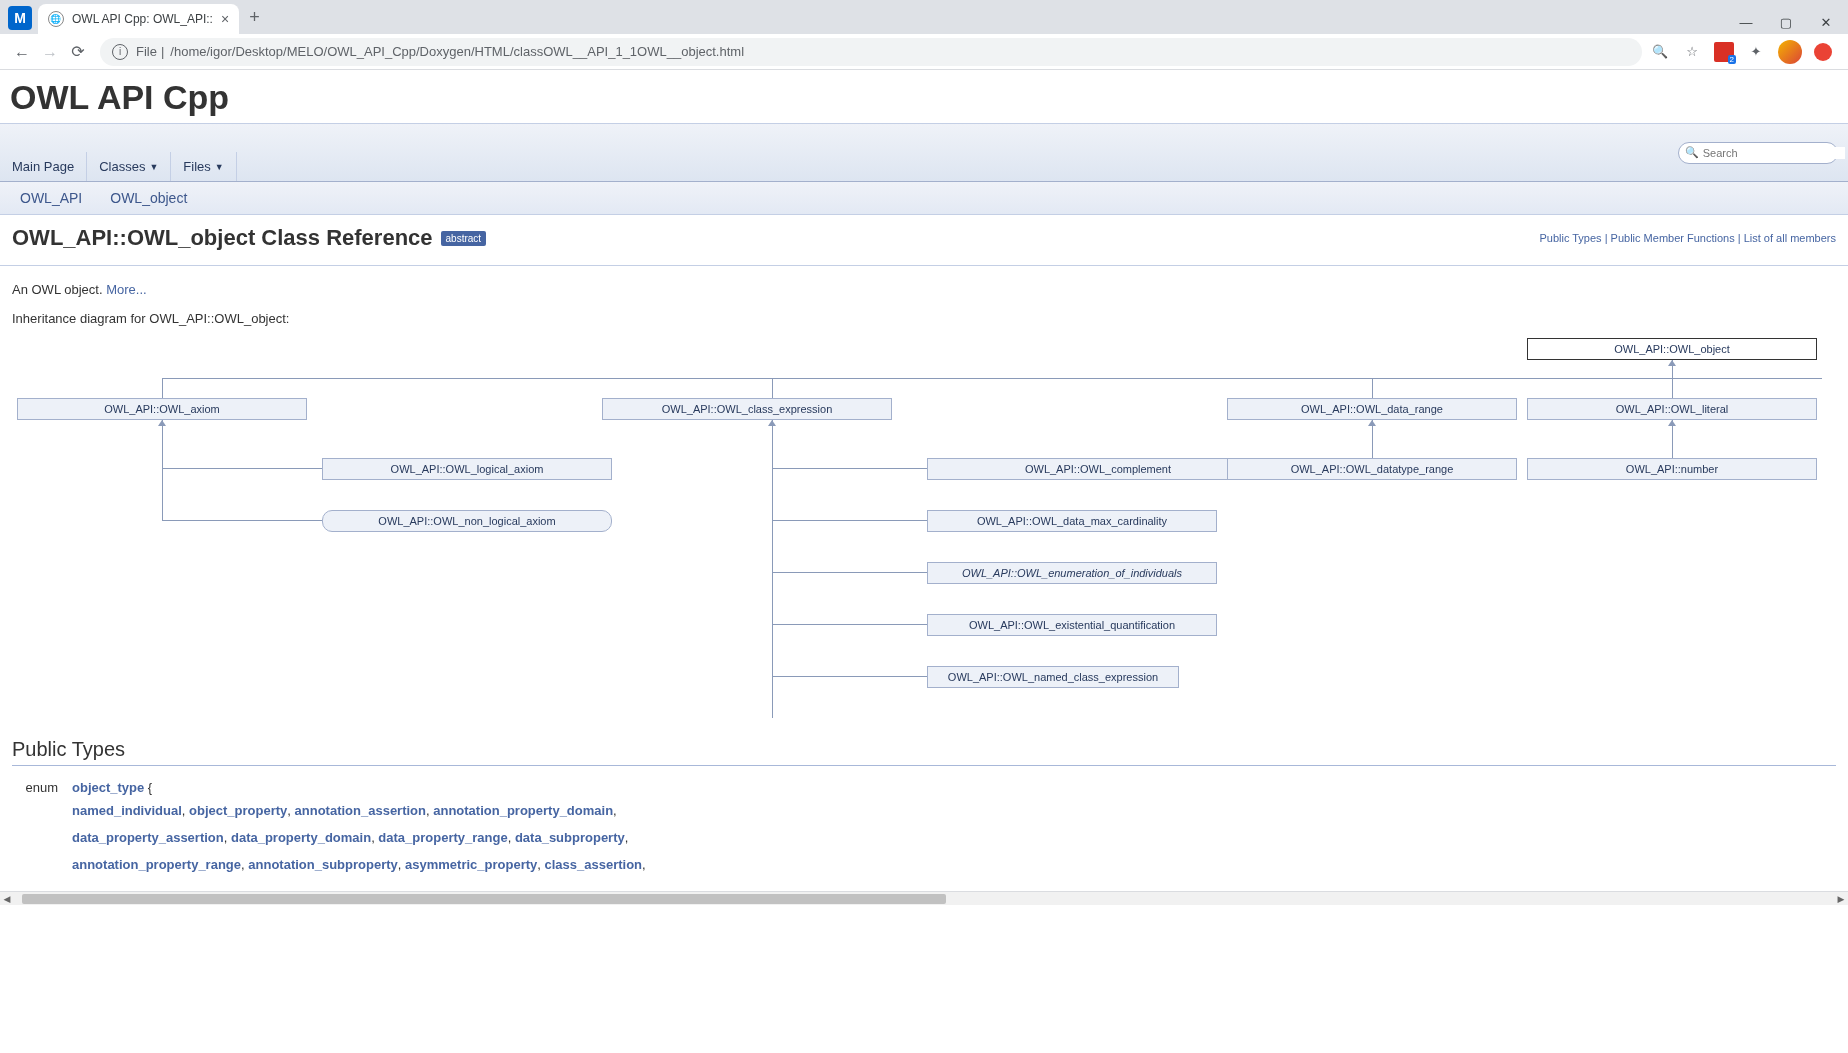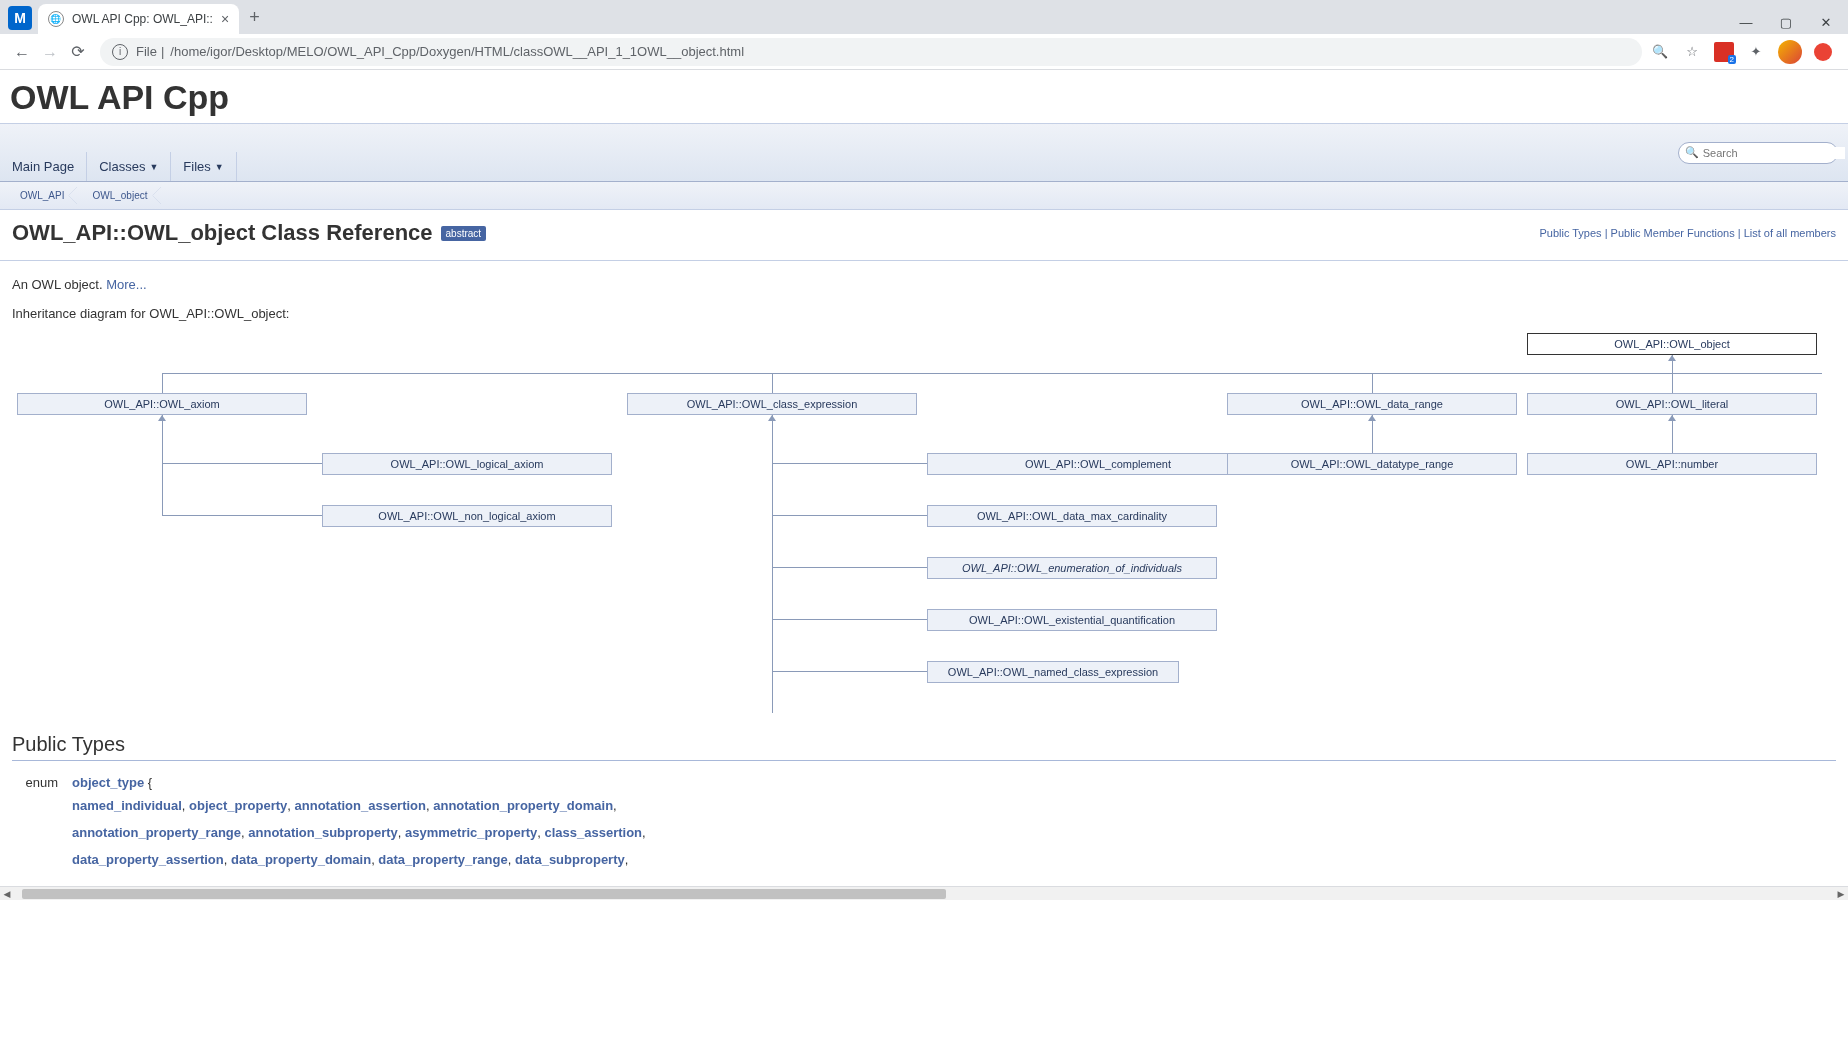--- a/index.html
+++ b/index.html
@@ -34,21 +34,21 @@
 .doxy-header { padding: 8px 10px 0 10px; }
 .project-name { font-size: 34px; font-weight: bold; color: #333; }
 .nav-tabs { display: flex; align-items: center; background: linear-gradient(#eff2f8, #dde5f1); border-top: 1px solid #c4cfe5; border-bottom: 1px solid #a3b0cc; margin-top: 6px; }
 .nav-tab { padding: 7px 12px; color: #283a5d; font-size: 13px; cursor: pointer; border-right: 1px solid #c4cfe5; display: flex; align-items: center; gap: 4px; margin-top: 28px; }
 .nav-tab .caret { font-size: 9px; }
 .search-box { margin-left: auto; margin-right: 10px; }
 .search-box-inner { background: #fff; border: 1px solid #a3b0cc; border-radius: 11px; height: 22px; width: 160px; display: flex; align-items: center; padding: 0 6px; }
 .search-box-inner input { border: none; outline: none; flex: 1; font-size: 11px; padding-left: 4px; }
 .mag-icon { font-size: 11px; color: #888; }
 
-.breadcrumb { background: linear-gradient(#eff2f8, #e3e9f4); border-bottom: 1px solid #c4cfe5; padding: 5px 10px; display: flex; gap: 4px; font-size: 10px; }
+.breadcrumb { background: linear-gradient(#eff2f8, #e3e9f4); border-bottom: 1px solid #c4cfe5; padding: 5px 10px; display: flex; gap: 4px; font-size: 14px; }
 .breadcrumb a { color: #3d578c; text-decoration: none; }
 .bc-item { position: relative; padding: 3px 14px 3px 10px; }
 .bc-item::after { content: ""; position: absolute; right: 0; top: 0; bottom: 0; width: 10px; background: linear-gradient(135deg, transparent 48%, #b8c4dc 50%, transparent 52%), linear-gradient(45deg, transparent 48%, #b8c4dc 50%, transparent 52%); background-size: 100% 50%; background-position: top, bottom; background-repeat: no-repeat; }
 
 .content-header { display: flex; align-items: center; padding: 10px 12px; }
 .page-title { font-size: 22px; font-weight: bold; color: #333; display: flex; align-items: center; gap: 8px; }
 .badge-abstract { background: #4665a2; color: #fff; font-size: 10px; padding: 2px 5px; border-radius: 2px; font-weight: normal; }
 .summary-links { margin-left: auto; font-size: 11px; color: #4665a2; }
 .summary-links a { color: #4665a2; text-decoration: none; }
 
@@ -178,34 +178,34 @@
 
       <div class="diag-node root" style="left:1515px; top:0; width:290px;">OWL_API::OWL_object</div>
       <div class="diag-line-v" style="left:1660px; top:22px; height:18px;"></div>
       <div class="diag-arrow" style="left:1656px; top:22px;"></div>
       <div class="diag-line-h" style="left:150px; top:40px; width:1660px;"></div>
 
       <div class="diag-line-v" style="left:150px; top:40px; height:20px;"></div>
       <div class="diag-node" style="left:5px; top:60px; width:290px;">OWL_API::OWL_axiom</div>
 
       <div class="diag-line-v" style="left:760px; top:40px; height:20px;"></div>
-      <div class="diag-node" style="left:615px; top:60px; width:290px;">OWL_API::OWL_class_expression</div>
+      <div class="diag-node" style="left:590px; top:60px; width:290px;">OWL_API::OWL_class_expression</div>
 
       <div class="diag-line-v" style="left:1360px; top:40px; height:20px;"></div>
       <div class="diag-node" style="left:1215px; top:60px; width:290px;">OWL_API::OWL_data_range</div>
 
       <div class="diag-line-v" style="left:1660px; top:40px; height:20px;"></div>
       <div class="diag-node" style="left:1515px; top:60px; width:290px;">OWL_API::OWL_literal</div>
 
       <div class="diag-line-v" style="left:150px; top:82px; height:100px;"></div>
       <div class="diag-arrow" style="left:146px; top:82px;"></div>
       <div class="diag-line-h" style="left:150px; top:130px; width:160px;"></div>
       <div class="diag-node" style="left:310px; top:120px; width:290px;">OWL_API::OWL_logical_axiom</div>
       <div class="diag-line-h" style="left:150px; top:182px; width:160px;"></div>
-      <div class="diag-node" style="left:310px; top:172px; width:290px;">OWL_API::OWL_non_logical_axiom</div>
+      <div class="diag-node" style="left:310px; top:172px; width:290px;border-radius:10px;">OWL_API::OWL_non_logical_axiom</div>
 
       <div class="diag-line-v" style="left:760px; top:82px; height:310px;"></div>
       <div class="diag-arrow" style="left:756px; top:82px;"></div>
       <div class="diag-line-h" style="left:760px; top:130px; width:155px;"></div>
       <div class="diag-node" style="left:915px; top:120px; width:342px;">OWL_API::OWL_complement</div>
       <div class="diag-line-h" style="left:760px; top:182px; width:155px;"></div>
       <div class="diag-node" style="left:915px; top:172px; width:290px;">OWL_API::OWL_data_max_cardinality</div>
       <div class="diag-line-h" style="left:760px; top:234px; width:155px;"></div>
       <div class="diag-node" style="left:915px; top:224px; width:290px;font-style:italic;">OWL_API::OWL_enumeration_of_individuals</div>
       <div class="diag-line-h" style="left:760px; top:286px; width:155px;"></div>
@@ -231,25 +231,25 @@
       <td>
         <a>object_type</a><span> {</span>
       </td>
     </tr>
     <tr>
           <td></td>
           <td class="enum-values" id="enum-row-1"><a>named_individual</a>, <a>object_property</a>, <a>annotation_assertion</a>, <a>annotation_property_domain</a>,</td>
         </tr>
     <tr>
           <td></td>
-          <td class="enum-values" id="enum-row-2"><a>annotation_property_range</a>, <a>annotation_subproperty</a>, <a>asymmetric_property</a>, <a>class_assertion</a>,</td>
+          <td class="enum-values" id="enum-row-3"><a>data_property_assertion</a>, <a>data_property_domain</a>, <a>data_property_range</a>, <a>data_subproperty</a>,</td>
         </tr>
     <tr>
           <td></td>
-          <td class="enum-values" id="enum-row-3"><a>data_property_assertion</a>, <a>data_property_domain</a>, <a>data_property_range</a>, <a>data_subproperty</a>,</td>
+          <td class="enum-values" id="enum-row-2"><a>annotation_property_range</a>, <a>annotation_subproperty</a>, <a>asymmetric_property</a>, <a>class_assertion</a>,</td>
         </tr>
   </tbody>
     </table>
 </div>
 
 <div class="h-scroll">
   <span class="h-scroll-arrow">◀</span>
   <div class="h-scroll-thumb"></div>
   <span class="h-scroll-arrow" style="margin-left:auto">▶</span>
 </div>

